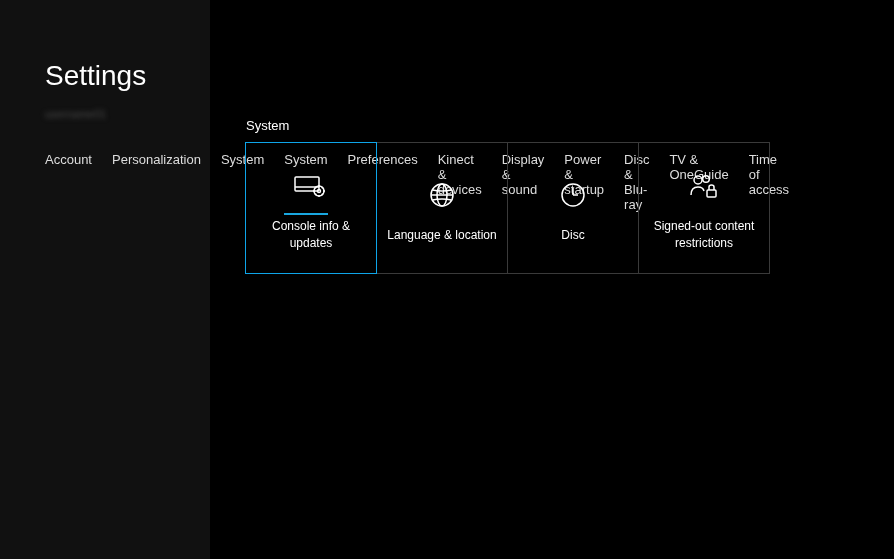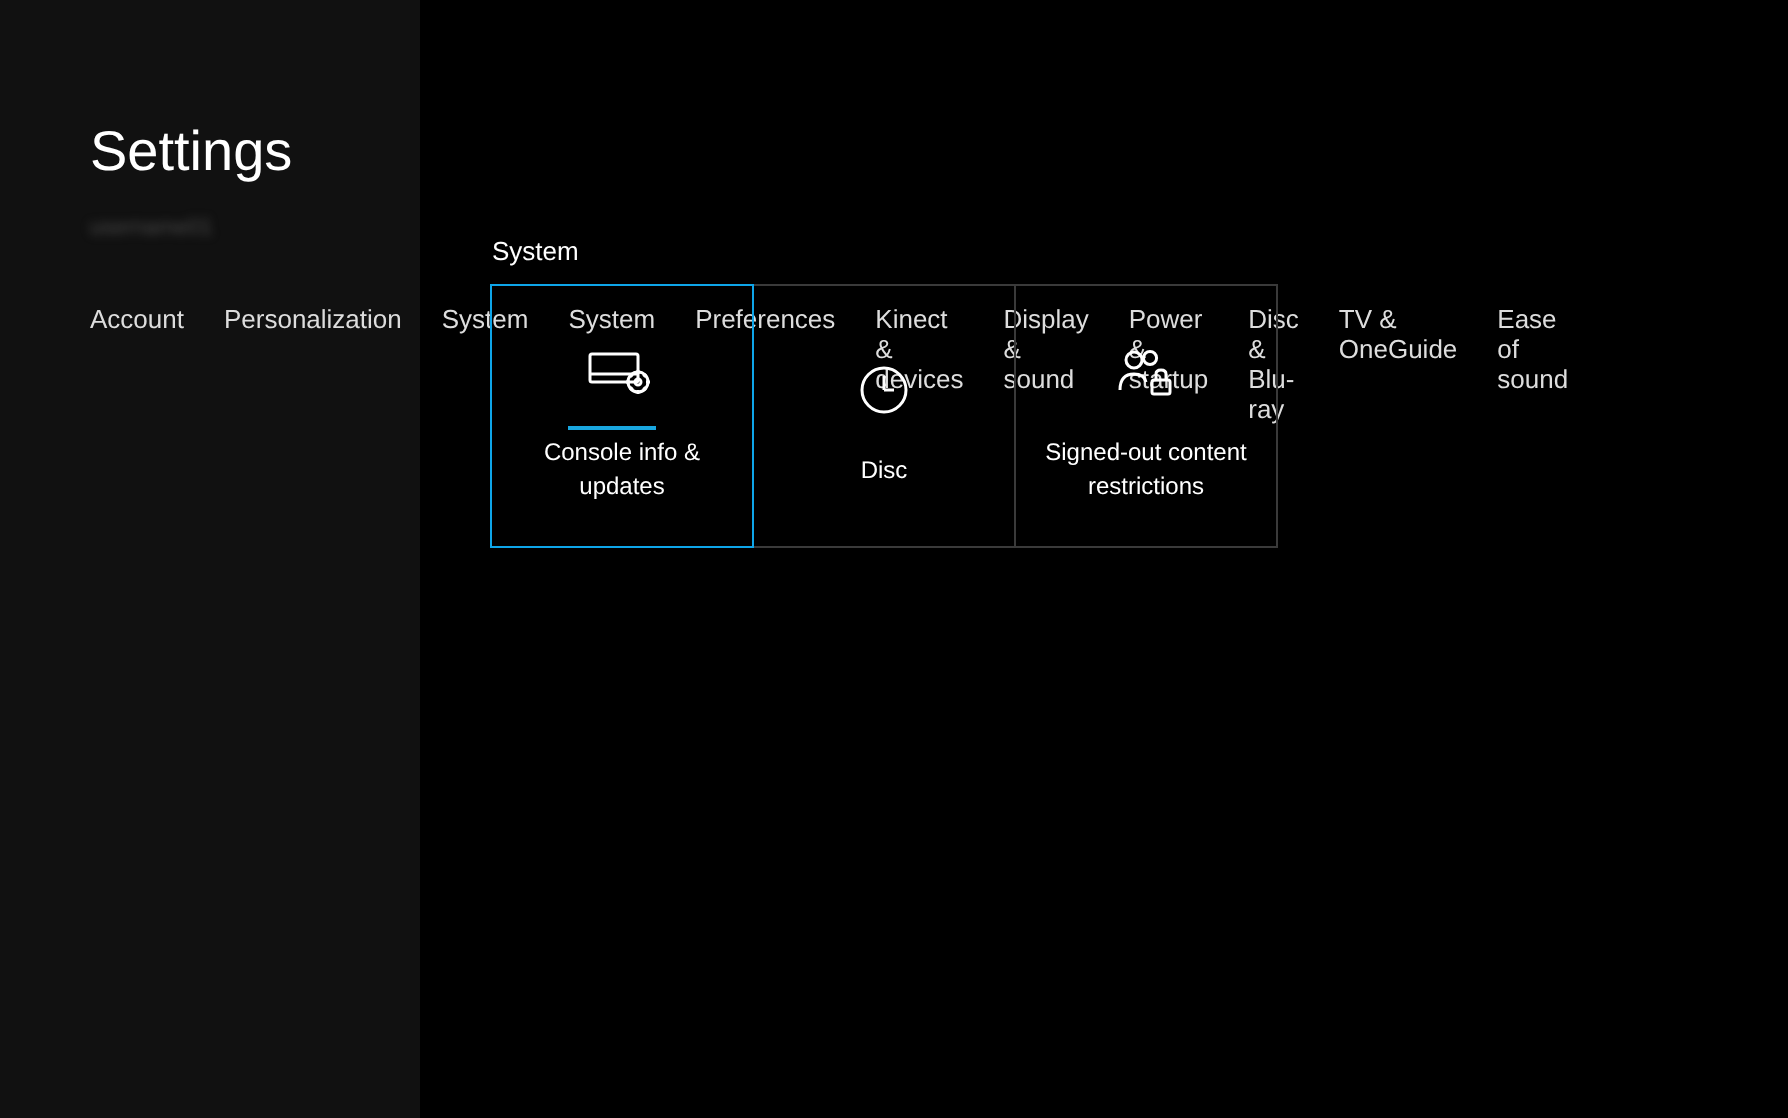--- a/index.html
+++ b/index.html
@@ -111,21 +111,21 @@
     <div class="nav-item">Account</div>
     <div class="nav-item">Personalization</div>
     <div class="nav-item">System</div>
     <div class="nav-item active">System</div>
     <div class="nav-item">Preferences</div>
     <div class="nav-item">Kinect &amp; devices</div>
     <div class="nav-item">Display &amp; sound</div>
     <div class="nav-item">Power &amp; startup</div>
     <div class="nav-item">Disc &amp; Blu-ray</div>
     <div class="nav-item">TV &amp; OneGuide</div>
-    <div class="nav-item">Ease of sound</div>
+    <div class="nav-item">Time of access</div>
   </nav>
 </aside>
 
 <main class="main">
   <div class="section-label">System</div>
   <div class="tile-grid">
 
     <div class="tile selected">
       <div class="tile-icon">
         <svg width="34" height="24" viewBox="0 0 34 24">
@@ -139,20 +139,32 @@
           <line x1="29" y1="17" x2="31" y2="17"></line>
           <line x1="21" y1="13" x2="22.3" y2="14.3"></line>
           <line x1="27.7" y1="19.7" x2="29" y2="21"></line>
           <line x1="21" y1="21" x2="22.3" y2="19.7"></line>
           <line x1="27.7" y1="14.3" x2="29" y2="13"></line>
         </svg>
       </div>
       <div class="tile-label">Console info &amp; updates</div>
     </div>
 
+    <div class="tile">
+      <div class="tile-icon">
+        <svg width="26" height="26" viewBox="0 0 26 26">
+          <circle cx="13" cy="13" r="11"></circle>
+          <ellipse cx="13" cy="13" rx="5" ry="11"></ellipse>
+          <line x1="2" y1="13" x2="24" y2="13"></line>
+          <path d="M 3.5 8 Q 13 10 22.5 8"></path>
+          <path d="M 3.5 18 Q 13 16 22.5 18"></path>
+        </svg>
+      </div>
+      <div class="tile-label">Language &amp; location</div>
+    </div>
 
     <div class="tile">
       <div class="tile-icon">
         <svg width="26" height="26" viewBox="0 0 26 26">
           <circle cx="13" cy="13" r="11"></circle>
           <line x1="13" y1="13" x2="13" y2="6"></line>
           <line x1="13" y1="13" x2="18" y2="13"></line>
         </svg>
       </div>
       <div class="tile-label">Disc</div>

